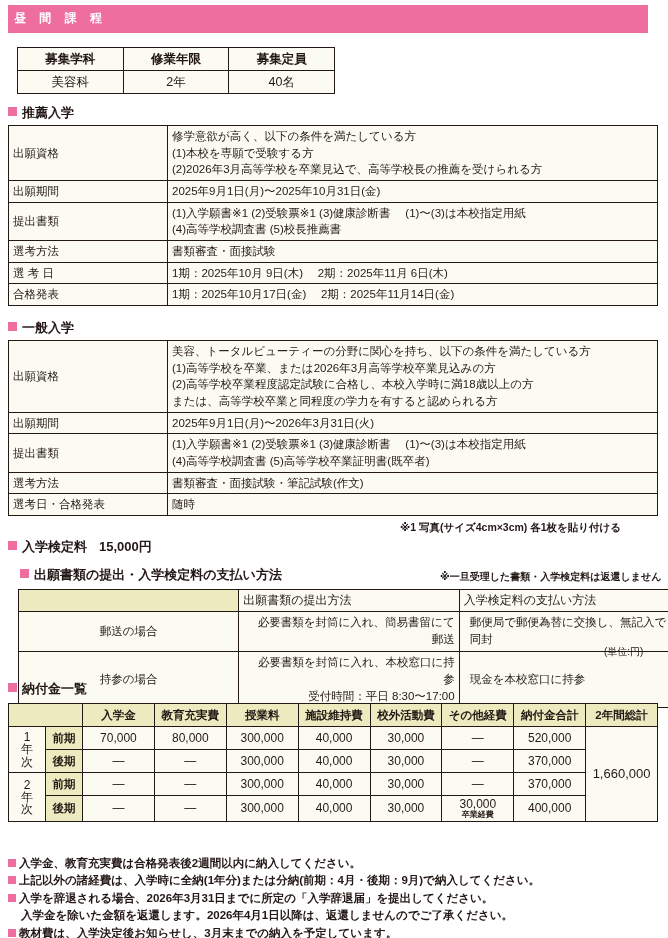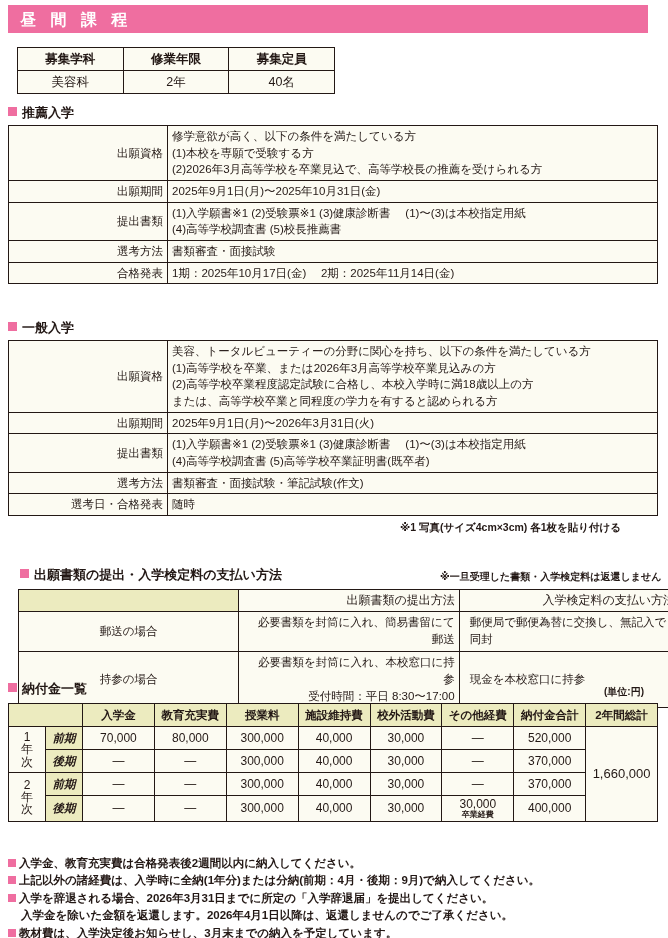--- a/index.html
+++ b/index.html
@@ -14,22 +14,22 @@
     overflow:hidden;
   }
   .page{position:relative;width:668px;height:938px;}
 
   
   .title-bar{
     position:absolute;left:8px;top:5px;width:640px;height:28px;
     background:#ef6ea0;
   }
   .title-bar .title-text{
-    position:absolute;left:12px;top:5px;
-    color:#ffffff;font-size:16px;font-weight:bold;
+    position:absolute;left:6px;top:5px;
+    color:#ffffff;font-size:12px;font-weight:bold;
     letter-spacing:5px;
   }
 
   
   .sec-head{
     position:absolute;font-size:13px;font-weight:bold;color:#231815;
     white-space:nowrap;
   }
   .sec-head .sq{
     display:inline-block;width:9px;height:9px;background:#ef6ea0;
@@ -51,21 +51,21 @@
     border:1px solid #231815;
     padding:2px 4px;
     font-size:11.5px;
     font-weight:normal;
     color:#231815;
     vertical-align:middle;
     background:#fcfbf2;
   }
   td.lbl,th.lbl{
     background:#ecebbf;
-    text-align:right;
+    text-align:left;
     font-weight:bold;
     font-size:12px;
   }
   td.val{
     background:#ffffff;
     text-align:left;
     padding-left:8px;
     line-height:1.45;
   }
   td.ctr{text-align:center;}
@@ -94,21 +94,21 @@
   #tbl-fees{left:8px;top:703px;width:650px;}
   #tbl-fees td,#tbl-fees th{
     text-align:center;font-size:12px;padding:1px 2px;height:20px;
   }
   #tbl-fees th{background:#ecebbf;font-weight:bold;font-size:11.5px;}
   #tbl-fees td.year{
     background:#fcfbf2;width:34px;font-size:12px;font-weight:normal;
     line-height:1.02;letter-spacing:0;
   }
   #tbl-fees td.year span{display:block;}
-  #tbl-fees td.term{background:#ecebbf;width:35px;font-weight:bold;font-size:11.5px;font-style:italic;}
+  #tbl-fees td.term{background:#ecebbf;width:35px;font-weight:bold;font-size:11.5px;}
   #tbl-fees td.total{font-size:13px;}
   #tbl-fees .sub{display:block;font-size:8px;font-weight:bold;line-height:1.1;}
 
   
   .notes{position:absolute;left:8px;top:855px;width:655px;}
   .notes .line{
     font-size:11.5px;font-weight:bold;color:#231815;
     line-height:1.52;white-space:nowrap;
   }
   .notes .sq{
@@ -156,20 +156,24 @@
         </tr>
         <tr>
           <td class="lbl">提出書類</td>
           <td class="val">(1)入学願書※1 (2)受験票※1 (3)健康診断書　 (1)〜(3)は本校指定用紙<br>(4)高等学校調査書 (5)校長推薦書</td>
         </tr>
         <tr>
           <td class="lbl">選考方法</td>
           <td class="val">書類審査・面接試験</td>
         </tr>
         <tr>
+          <td class="lbl">選 考 日</td>
+          <td class="val">1期：2025年10月 9日(木)　 2期：2025年11月 6日(木)</td>
+        </tr>
+        <tr>
           <td class="lbl">合格発表</td>
           <td class="val">1期：2025年10月17日(金)　 2期：2025年11月14日(金)</td>
         </tr>
       </tbody>
   </table>
 
   <div class="sec-head" style="left:8px;top:319px;">
     <span class="sq"></span><span>一般入学</span>
   </div>
   <table class="doc" id="tbl-general">
@@ -191,20 +195,23 @@
           <td class="val">書類審査・面接試験・筆記試験(作文)</td>
         </tr>
         <tr>
           <td class="lbl">選考日・合格発表</td>
           <td class="val">随時</td>
         </tr>
       </tbody>
   </table>
   <div class="note-right" style="left:400px;top:521px;font-weight:bold;font-size:10.5px;">※1 写真(サイズ4cm×3cm) 各1枚を貼り付ける</div>
 
+  <div class="sec-head" style="left:8px;top:538px;">
+    <span class="sq"></span><span>入学検定料</span><span class="amount">15,000円</span>
+  </div>
 
   <div class="sec-head" style="left:20px;top:566px;">
     <span class="sq"></span><span>出願書類の提出・入学検定料の支払い方法</span>
   </div>
   <div class="note-right" style="left:440px;top:570px;font-size:10px;">※一旦受理した書類・入学検定料は返還しません</div>
   <table class="doc" id="tbl-payment">
     <tbody id="payment-body">
         <tr>
           <th class="lbl blank"></th>
           <th class="lbl">出願書類の提出方法</th>
@@ -219,21 +226,21 @@
           <td class="lbl">持参の場合</td>
           <td class="mid">必要書類を封筒に入れ、本校窓口に持参<br>受付時間：平日 8:30〜17:00</td>
           <td class="rgt">現金を本校窓口に持参</td>
         </tr>
       </tbody>
   </table>
 
   <div class="sec-head" style="left:8px;top:680px;">
     <span class="sq"></span><span>納付金一覧</span>
   </div>
-  <div class="note-right" style="left:604px;top:685px;font-size:10px;font-weight:bold;">(単位:円)</div>
+  <div class="note-right" style="left:604px;top:645px;font-size:10px;font-weight:normal;">(単位:円)</div>
   <table class="doc" id="tbl-fees">
     <thead id="fees-head">
         <tr>
           <th class="lbl" colspan="2" style="width: 69px;"></th>
           <th class="lbl">入学金</th>
           <th class="lbl">教育充実費</th>
           <th class="lbl">授業料</th>
           <th class="lbl">施設維持費</th>
           <th class="lbl">校外活動費</th>
           <th class="lbl">その他経費</th>

